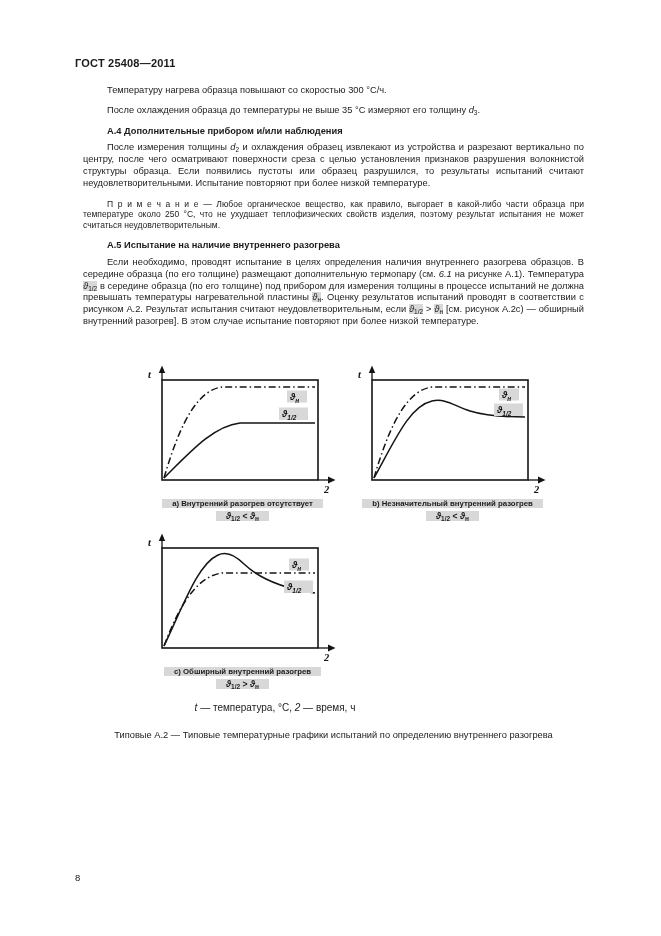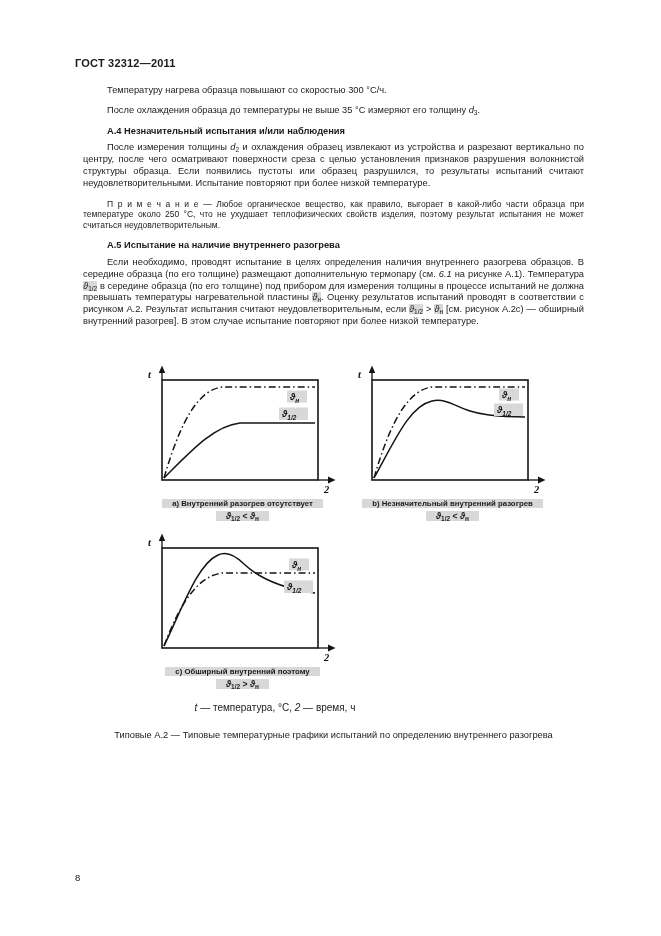--- a/index.html
+++ b/index.html
@@ -46,27 +46,27 @@
   .glabel { font-size:9px; font-weight:bold; font-style:italic; fill:#141414; }
   .tsub { font-size:6.5px; }
   .lblbg { fill:#d8d8d8; }
 </style>
 </head>
 <body>
 
 <div class="page">
   <div class="content">
 
-    <div class="doc-header">ГОСТ 32312—2011</div>
+    <div class="doc-header">ГОСТ 25408—2011</div>
 
     <p class="line indent"><span>Температуру нагрева образца повышают со скоростью 300 °С/ч.</span></p>
 
     <p class="line indent"><span>После охлаждения образца до температуры не выше 35 °С измеряют его толщину </span><i class="var">d</i><sub>3</sub><span>.</span></p>
 
-    <p class="heading indent">А.4  Незначительный испытания и/или наблюдения</p>
+    <p class="heading indent">А.4  Дополнительные прибором и/или наблюдения</p>
 
     <p class="line indent just para"><span>После измерения толщины </span><i class="var">d</i><sub>2</sub><span> и охлаждения образец извлекают из устройства и разрезают вертикально по центру, после чего осматривают поверхности среза с целью установления признаков разрушения волокнистой структуры образца. Если появились пустоты или образец разрушился, то результаты испытаний считают неудовлетворительными. Испытание повторяют при более низкой температуре.</span></p>
 
     <p class="note indent just"><span>П р и м е ч а н и е — Любое органическое вещество, как правило, выгорает в какой-либо части образца при температуре около 250 °С, что не ухудшает теплофизических свойств изделия, поэтому результат испытания не может считаться неудовлетворительным.</span></p>
 
     <p class="heading indent">А.5  Испытание на наличие внутреннего разогрева</p>
 
     <p class="line indent just para"><span>Если необходимо, проводят испытание в целях определения наличия внутреннего разогрева образцов. В середине образца (по его толщине) размещают дополнительную термопару (см. </span><i class="var">6.1</i><span> на рисунке А.1). Температура </span><span class="hl"><i class="var">ϑ</i><sub>1/2</sub></span><span> в середине образца (по его толщине) под прибором для измерения толщины в процессе испытаний не должна превышать температуры нагревательной пластины </span><span class="hl"><i class="var">ϑ</i><sub>н</sub></span><span>. Оценку результатов испытаний проводят в соответствии с рисунком А.2. Результат испытания считают неудовлетворительным, если </span><span class="hl"><i class="var">ϑ</i><sub>1/2</sub></span><span> &gt; </span><span class="hl"><i class="var">ϑ</i><sub>н</sub></span><span> [см. рисунок А.2с) — обширный внутренний разогрев]. В этом случае испытание повторяют при более низкой температуре.</span></p>
 
     <div class="figure-block">
@@ -125,21 +125,21 @@
             <polygon class="arrowhead" points="188,112.6 195.5,116 188,119.4"></polygon>
             <text class="axis-lab" x="8" y="14">t</text>
             <text class="axis-lab" x="184" y="129">2</text>
             <path class="curve dashdot" d="M 24 114 C 42 66 60 44 82 41 L 175 41"></path>
             <path class="curve" d="M 24 114 C 44 72 58 32 78 23 C 86 19 94 22 104 32 C 120 47 146 57 175 61"></path>
             <rect class="lblbg" x="149" y="26.5" width="20" height="12"></rect>
             <text class="glabel" x="152" y="36"><tspan>ϑ</tspan><tspan class="tsub" dy="2.5">н</tspan></text>
             <rect class="lblbg" x="144" y="48.5" width="29" height="12.5"></rect>
             <text class="glabel" x="147" y="58"><tspan>ϑ</tspan><tspan class="tsub" dy="2.5">1/2</tspan></text>
           </svg>
-          <figcaption class="gcap"><span class="hl">с) Обширный внутренний поэтому</span></figcaption>
+          <figcaption class="gcap"><span class="hl">с) Обширный внутренний разогрев</span></figcaption>
           <div class="gform"><span class="hl"><i>ϑ</i><sub>1/2</sub><span> &gt; </span><i>ϑ</i><sub>н</sub></span></div>
         </figure>
       </div>
 
       <div class="legend"><i>t</i><span> — температура, °С, </span><i>2</i><span> — время, ч</span></div>
 
       <div class="figcap">Типовые  А.2 — Типовые температурные графики испытаний по определению внутреннего разогрева</div>
     </div>
 
   </div>

